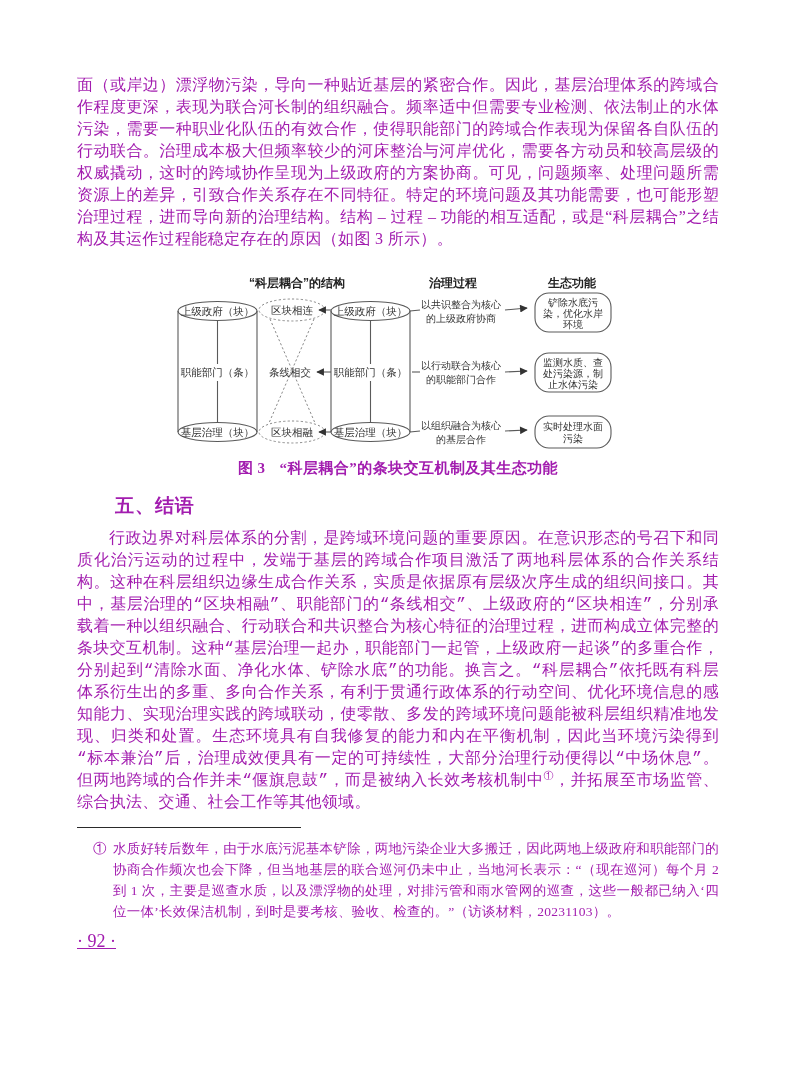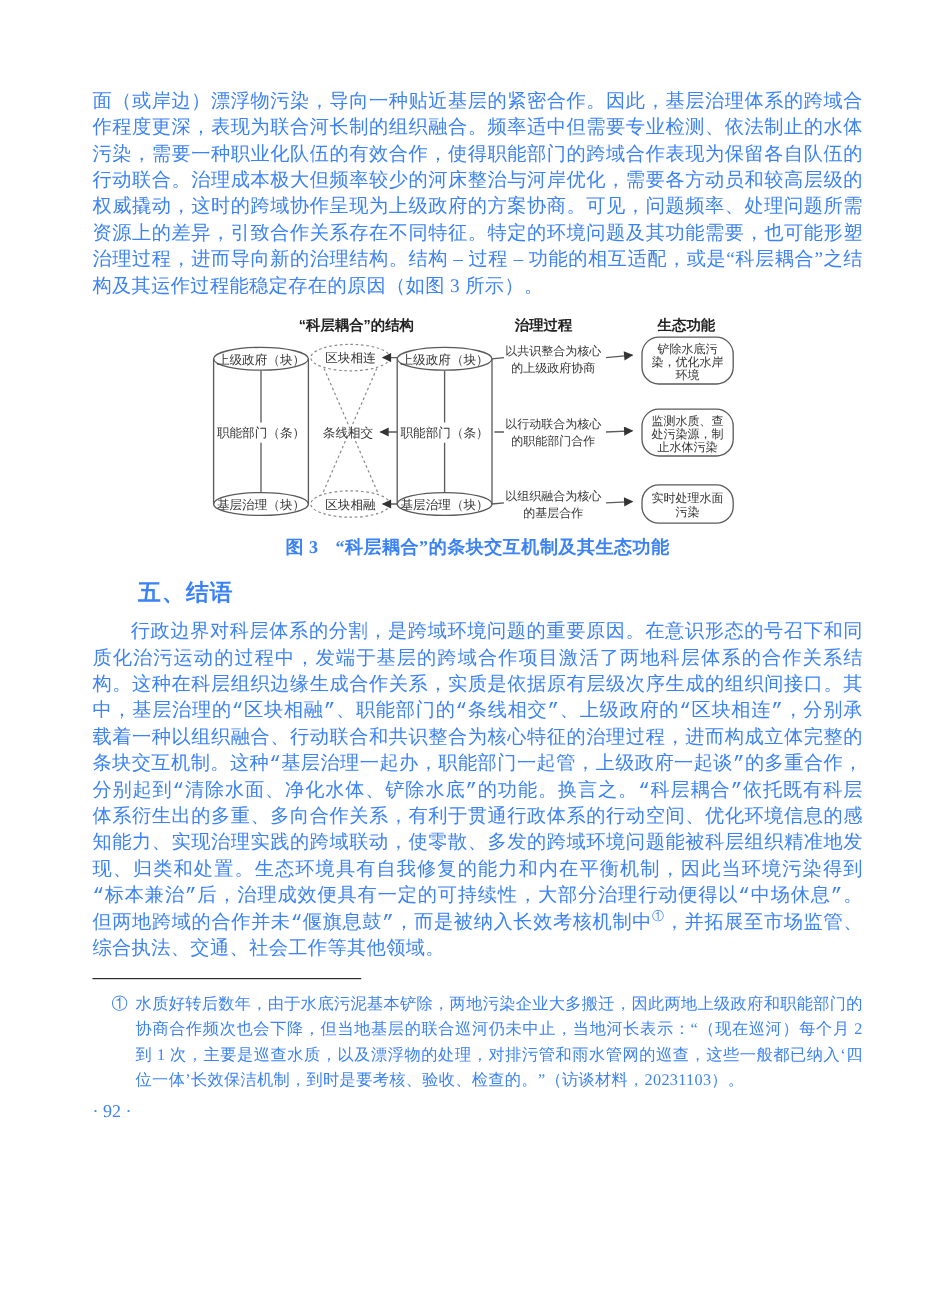--- a/index.html
+++ b/index.html
@@ -1,34 +1,34 @@
 <!DOCTYPE html>
 <html lang="zh"><head>
 <meta charset="utf-8">
 <style>
   * { margin:0; padding:0; box-sizing:border-box; }
   html,body { background:#ffffff; }
   .page {
     width:793px; height:1077px; background:#ffffff;
     font-family:"Liberation Serif","DejaVu Serif",serif;
-    color:#3b82f6; overflow:hidden; position:relative; margin:0 auto;
+    color:#a21caf; overflow:hidden; position:relative; margin:0 auto;
   }
   .content { padding:74px 74px 0 77px; }
   p.body { font-size:16px; line-height:22px; text-align:justify; letter-spacing:0.02em; }
   p.indent { text-indent:2em;font-family:Liberation Mono, monospace; }
   sup.fnref { font-size:10px; vertical-align:super; line-height:0; }
-  figure.fig { margin:8px 0 0 0; }
+  figure.fig { margin:20px 0 0 0; }
   svg.figsvg { display:block; }
   figcaption.figcap { text-align:center; font-weight:bold; font-size:15px; margin-top:5px; letter-spacing:0.03em; }
   figcaption.figcap .cap-label { margin-right:14px; }
   h2.section { font-size:19px; font-weight:bold; margin:15px 0 9px 0; text-indent:2em; letter-spacing:0.05em; }
   .fn-rule { width:224px; border-top:1.5px solid #2a2a2a; margin-top:13px; }
   .footnote { margin-top:10px; font-size:13.5px; line-height:21px; text-align:justify; position:relative; padding-left:36px; letter-spacing:0.02em; }
   .fn-marker { position:absolute; left:16px; top:0; }
-  .pagenum { margin-top:9px; font-size:15px; }
+  .pagenum { margin-top:9px; font-size:18px;text-decoration:underline; }
   
   .dg-stroke { stroke:#5a5a5a; stroke-width:1.1; fill:none; }
   .dg-dotted { stroke:#8a8a8a; stroke-width:1; fill:none; stroke-dasharray:2.2,2.2; }
   text.dg { fill:#333; font-family:"Liberation Sans","DejaVu Sans",sans-serif; }
   text.dg-head { fill:#222; font-weight:bold; font-size:12px; }
   text.dg-lab { font-size:10.5px; }
   text.dg-small { font-size:10px; }
 </style>
 </head>
 <body>

